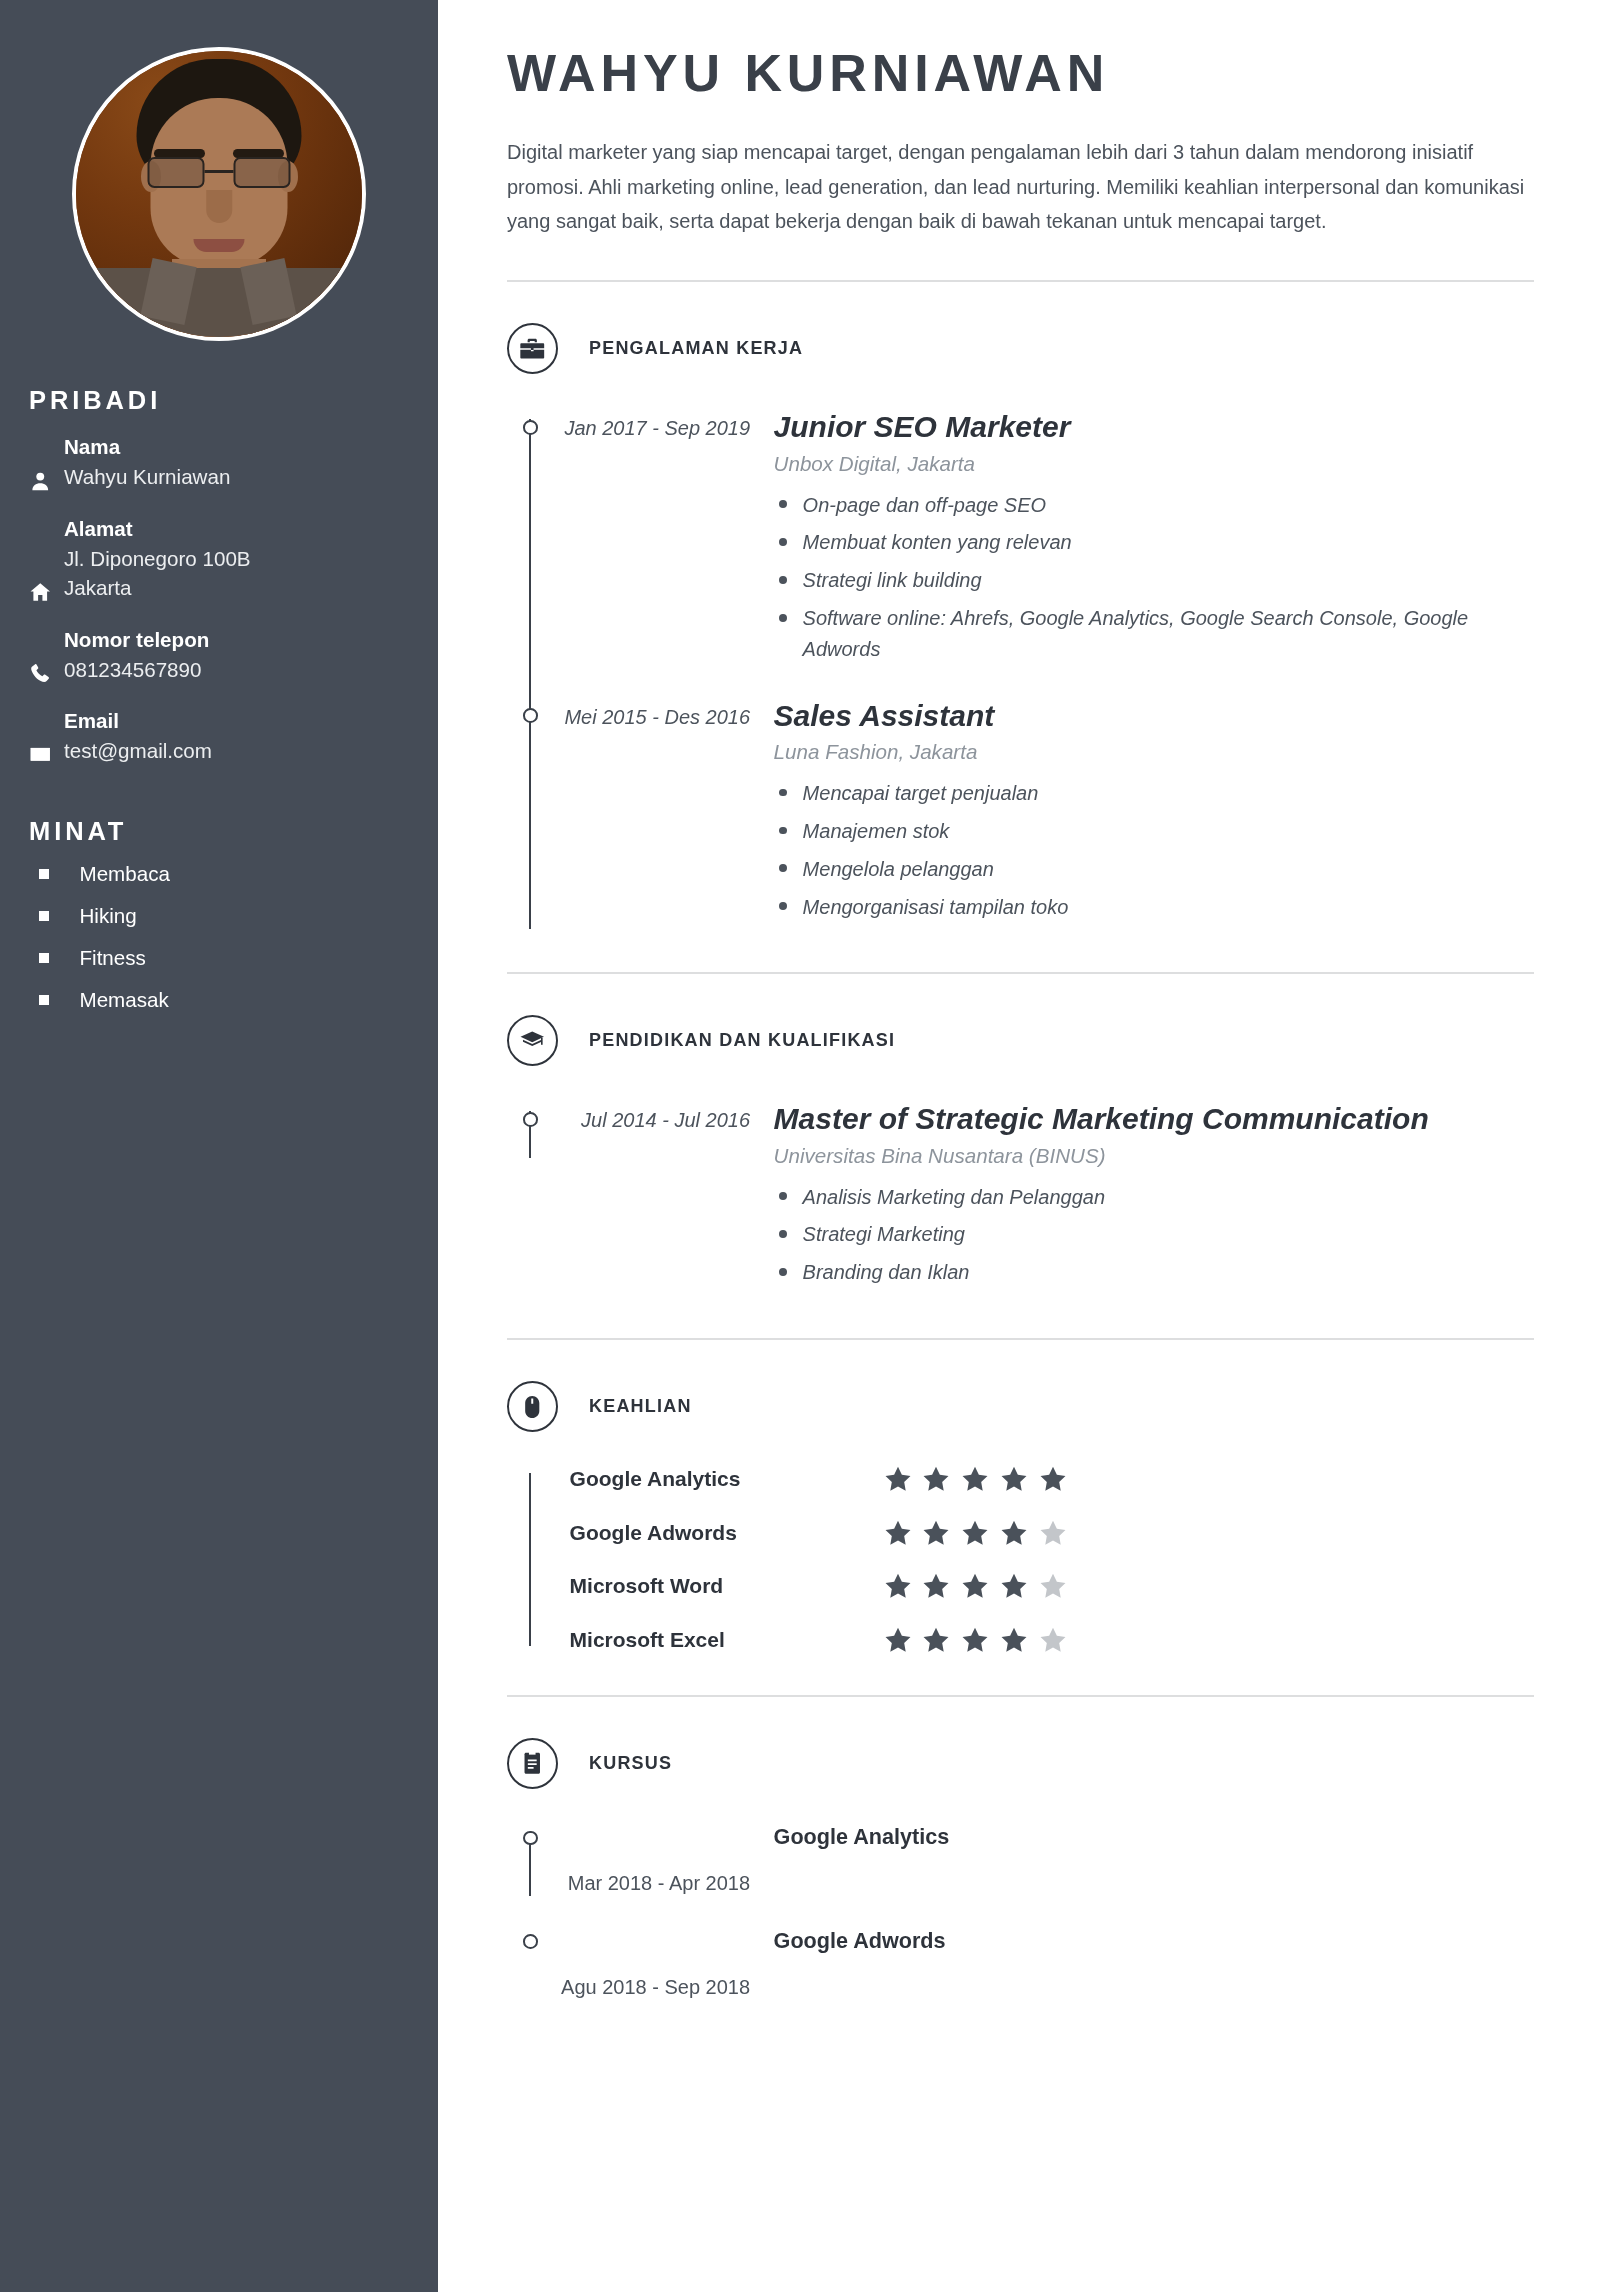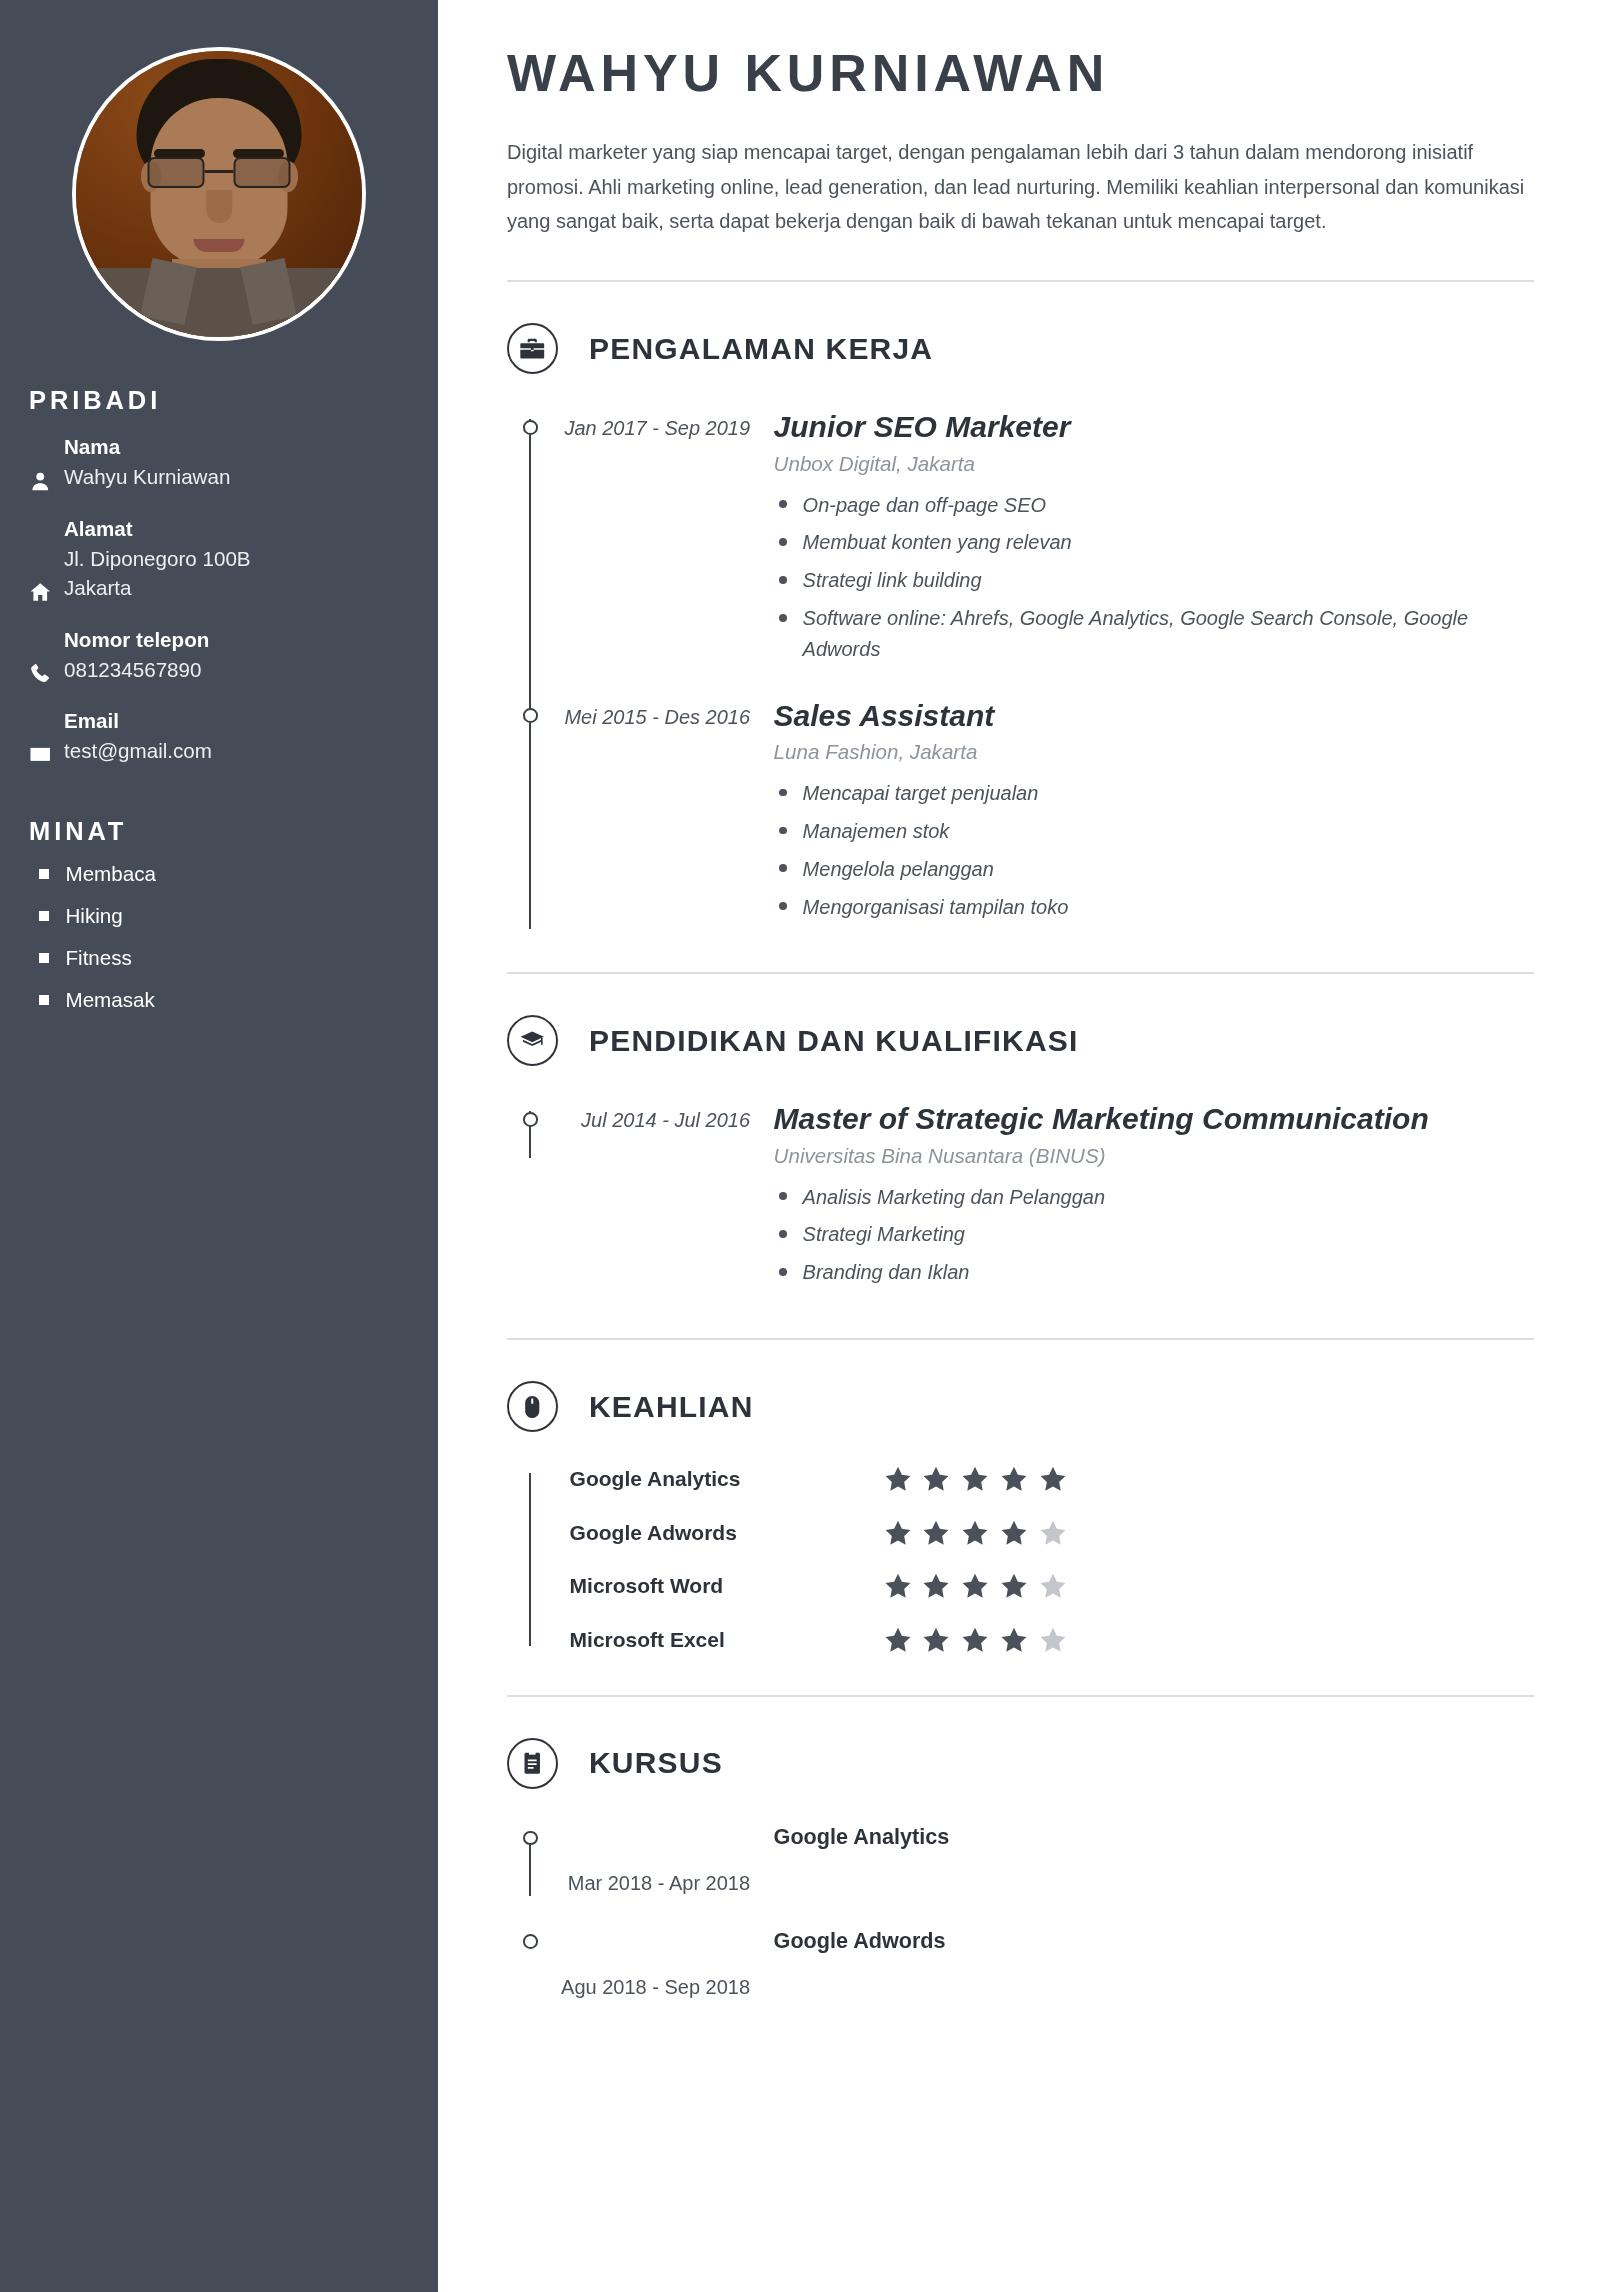--- a/index.html
+++ b/index.html
@@ -114,21 +114,21 @@
     display:flex; align-items:flex-start; justify-content:flex-start;
   }
   .contact-icon svg { width:22.5px; height:22.5px; fill:#ffffff; }
   .contact-text { flex:1; padding-right:19.6px; }
   .contact-label { font-size:20.6px; font-weight:700; line-height:1.45; color:#ffffff; }
   .contact-value { font-size:20.6px; font-weight:400; line-height:1.45; color:#eceef0; }
 
   .minat-list { margin-left:39px; }
   .minat-item {
     display:flex; align-items:center;
-    font-size:20.6px; line-height:1.0; margin-bottom:21.6px; color:#ffffff;
+    font-size:20.6px; line-height:1.0; margin-bottom:21.6px; color:#ffffff;gap:14px;
   }
   .minat-bullet {
     width:9.8px; height:9.8px; background:#ffffff;
     margin-right:16.7px; display:inline-block;
   }
 
   
   .main { flex:1; padding:45px 86px 0 69px; background:#ffffff; }
 
   .cv-name {
@@ -143,21 +143,21 @@
 
   .section-head { display:flex; align-items:center; margin-bottom:33px; }
   .sec-icon {
     width:51px; height:51px; border-radius:50%;
     border:2.5px solid #2e333b;
     display:flex; align-items:center; justify-content:center;
     margin-right:31px; min-width:51px;
   }
   .sec-icon svg { width:26.5px; height:26.5px; fill:#2e333b; }
   .sec-title {
-    font-size:30px; font-weight:700; letter-spacing:1.2px; color:#2e333b;
+    font-size:18px; font-weight:700; letter-spacing:1.2px; color:#2e333b;
   }
 
   
   .timeline { position:relative; padding-left:21.6px; margin-bottom:43px;font-style:italic; }
   .tl-line {
     position:absolute; left:21.6px; top:11.8px; bottom:0;
     width:2px; background:#3a4049;
   }
   .tl-entry { position:relative; display:flex; margin-bottom:9.8px; }
   .tl-dot {

